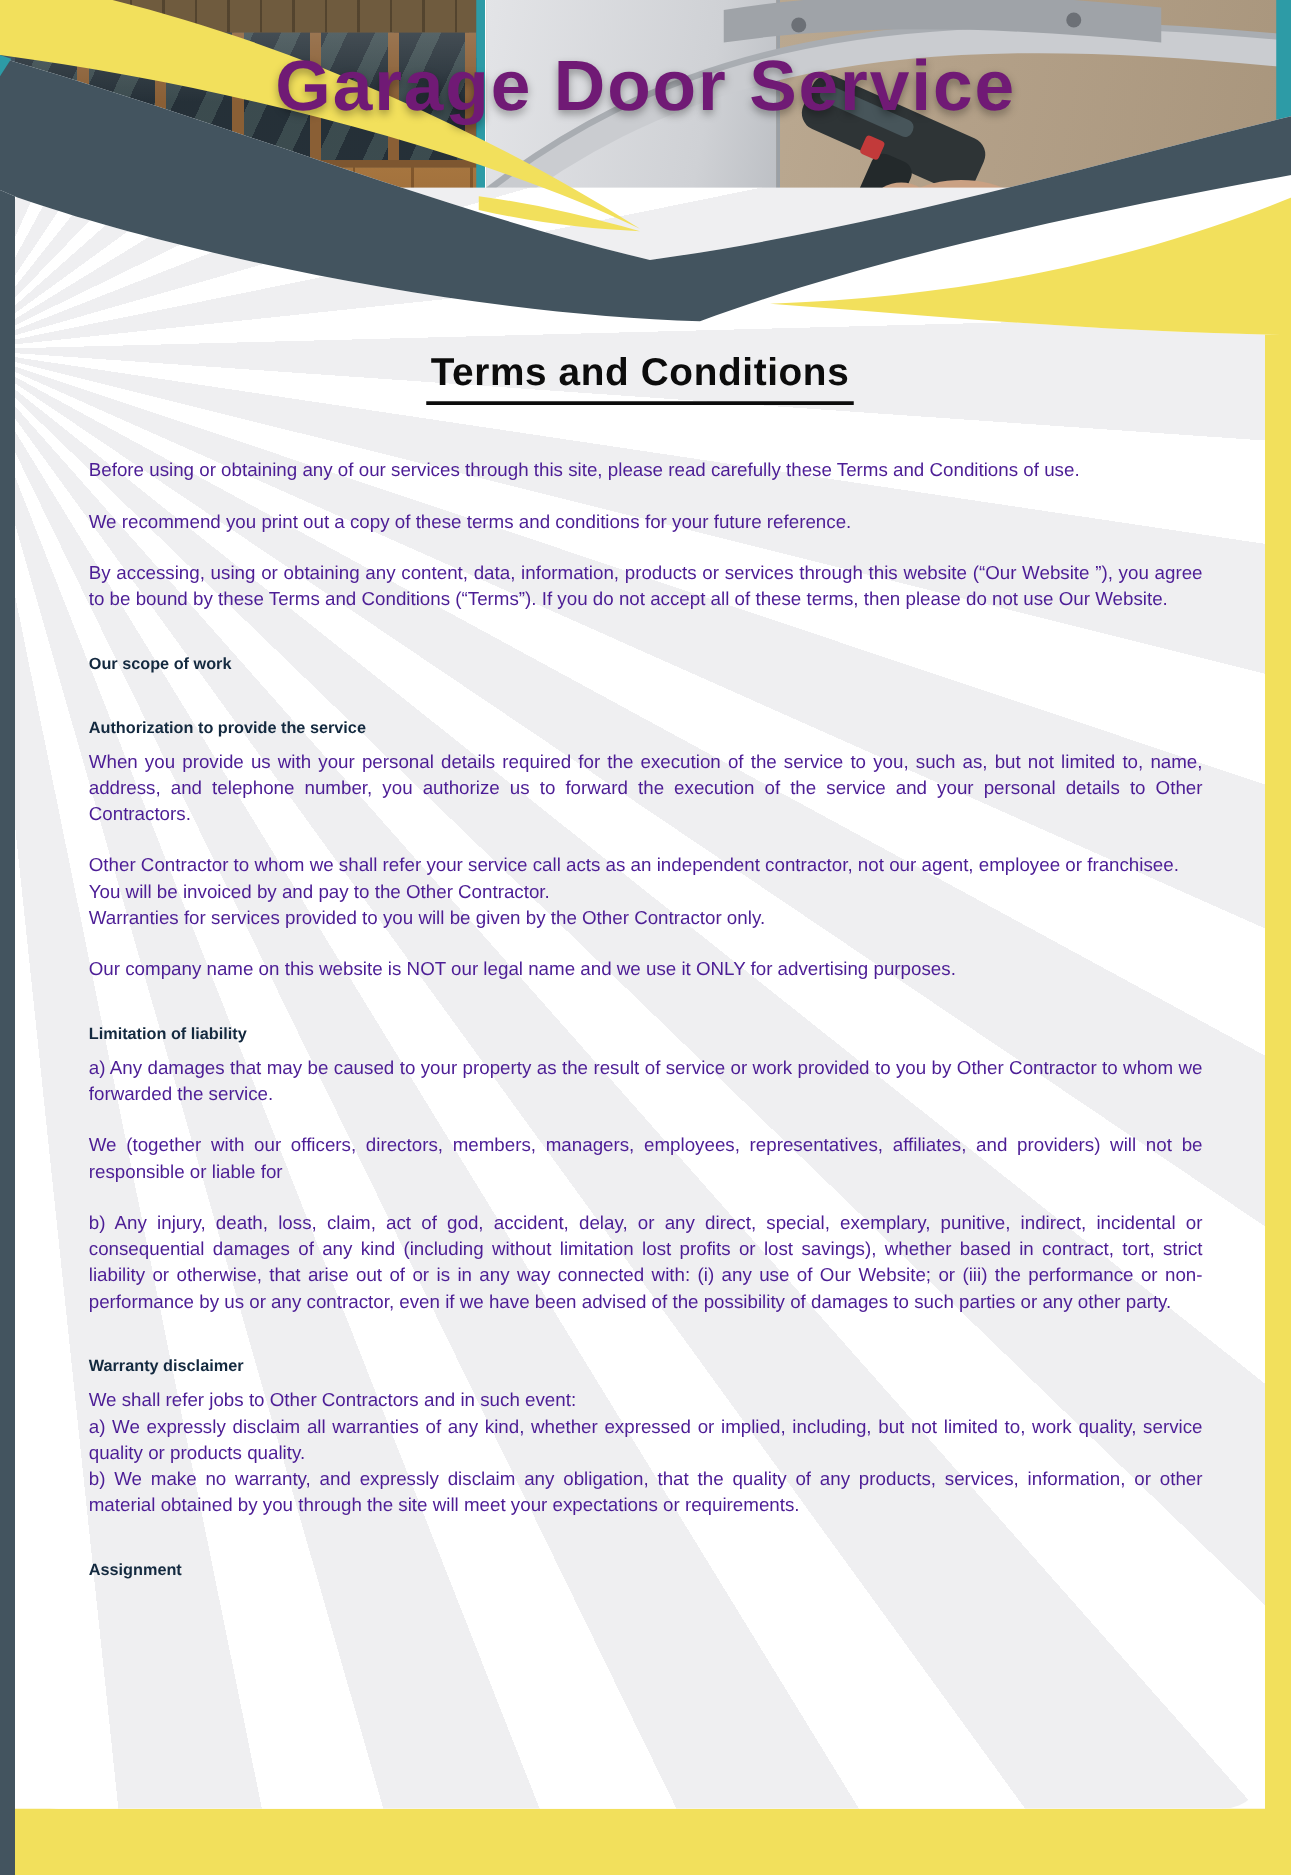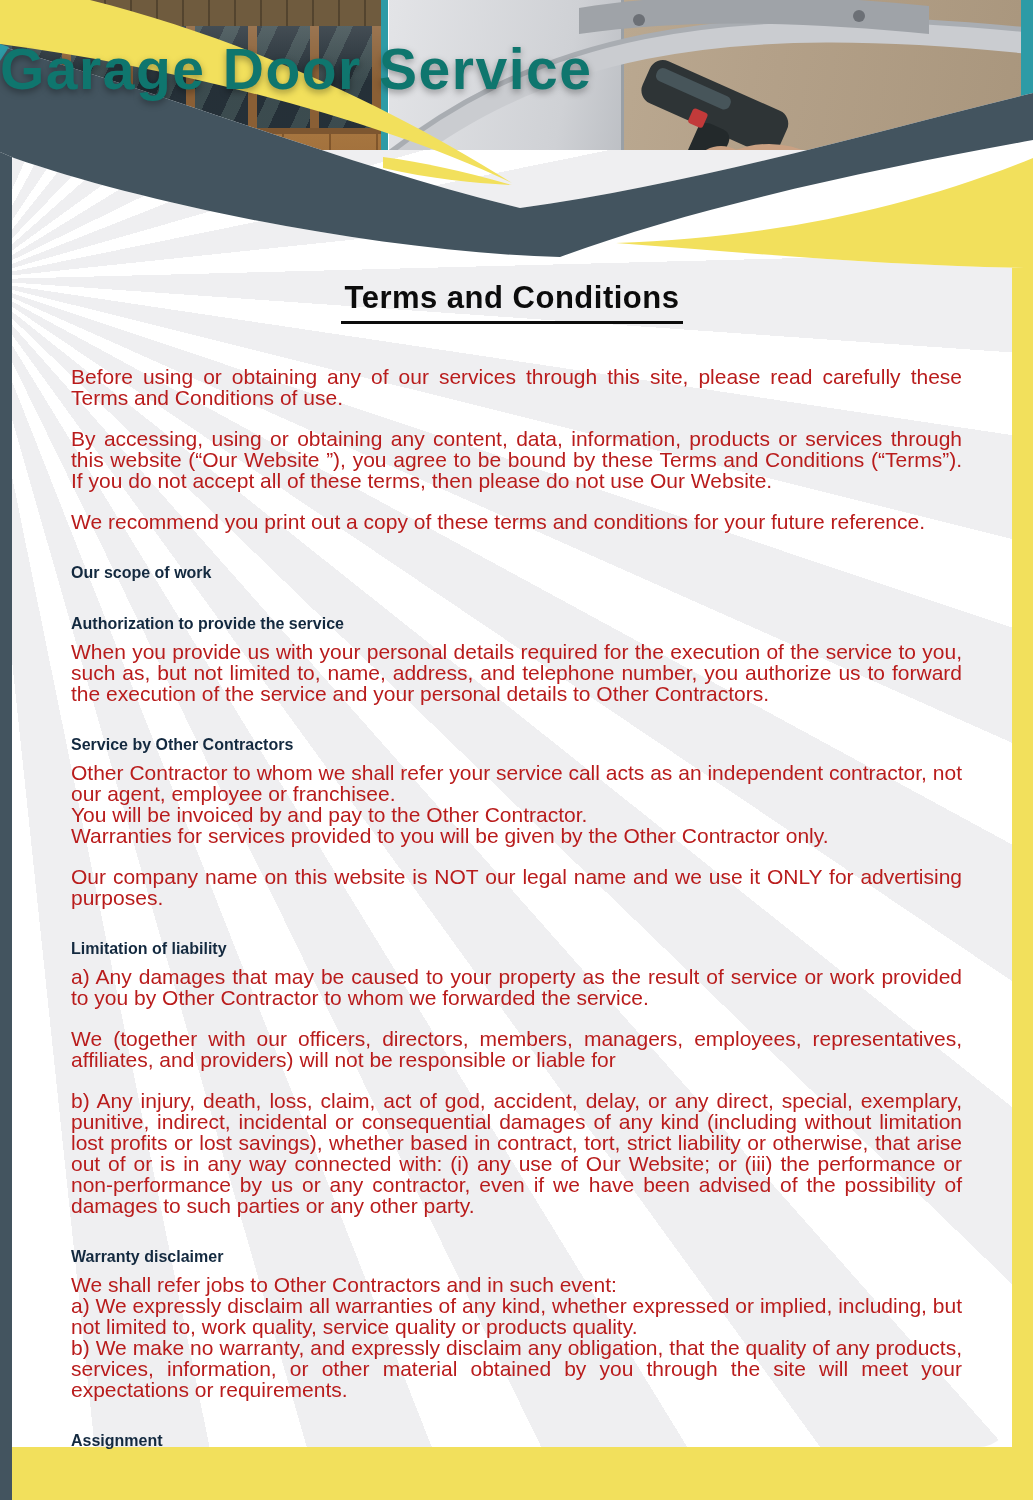--- a/index.html
+++ b/index.html
@@ -42,33 +42,33 @@
   .footer-band{position:absolute;left:12px;right:0;bottom:0;height:53px;background:#f2e05c;z-index:2;}
   .content-bg{position:absolute;left:12px;right:21px;top:150px;bottom:53px;z-index:3;
     background-color:#ffffff;
     background-image:repeating-conic-gradient(from 84deg at -4% 10%,#ffffff 0deg 4.5deg,#efeff1 4.5deg 10deg);
     border-radius:0 0 34px 34px;}
   .strip-left{position:absolute;left:0;top:44px;width:12px;bottom:0;background:#43545f;z-index:3;}
   .strip-right{position:absolute;right:0;top:240px;width:21px;bottom:0;background:#f2e05c;z-index:3;}
   
   .decor{position:absolute;left:0;top:0;z-index:4;pointer-events:none;}
   
-  .brand-title{position:absolute;left:0;top:36px;width:100%;z-index:5;
-    font-size:57px;font-weight:bold;letter-spacing:1.5px;color:#0f766e;
+  .brand-title{position:absolute;left:0;top:36px;width:100%;text-align:center;z-index:5;
+    font-size:57px;font-weight:bold;letter-spacing:1.5px;color:#701a75;
     text-shadow:0 3px 7px rgba(0,0,0,.35);margin:0;}
   
   .doc{position:absolute;left:0;top:280px;width:100%;z-index:5;}
   .doc-title-wrap{text-align:center;margin:0 21px 0 12px;}
   .doc-title{display:inline-block;font-size:31px;font-weight:bold;color:#0c0c0c;
     letter-spacing:.5px;border-bottom:3px solid #0c0c0c;padding:0 4px 5px 4px;margin:0;}
   .text-col{position:relative;margin:42px auto 0 71px;width:891px;}
-  .text-col p{margin:0 0 20px 0;font-size:21px;line-height:21px;color:#b91c1c;
+  .text-col p{margin:0 0 20px 0;font-size:15px;line-height:21px;color:#4c1d95;
     text-align:justify;}
   .text-col p.multiline{white-space:pre-line;}
-  .text-col h2{margin:30px 0 7px 0;font-size:16px;line-height:21px;color:#13293f;
+  .text-col h2{margin:30px 0 7px 0;font-size:13px;line-height:21px;color:#13293f;
     font-weight:bold;}
 </style>
 </head>
 <body>
 
 <div class="page">
 
   <div class="photo-left">
     <div class="pl-shingles"></div>
     <div class="pl-windows"></div>
@@ -124,29 +124,28 @@
 
   <h1 class="brand-title">Garage Door Service</h1>
 
   <div class="doc">
     <div class="doc-title-wrap">
       <h1 class="doc-title">Terms and Conditions</h1>
     </div>
 
     <div class="text-col">
       <p>Before using or obtaining any of our services through this site, please read carefully these Terms and Conditions of use.</p>
+      <p>We recommend you print out a copy of these terms and conditions for your future reference.</p>
       <p>By accessing, using or obtaining any content, data, information, products or services through this website (“Our Website ”), you agree to be bound by these Terms and Conditions (“Terms”). If you do not accept all of these terms, then please do not use Our Website.</p>
-      <p>We recommend you print out a copy of these terms and conditions for your future reference.</p>
 
       <h2>Our scope of work</h2>
 
       <h2>Authorization to provide the service</h2>
       <p>When you provide us with your personal details required for the execution of the service to you, such as, but not limited to, name, address, and telephone number, you authorize us to forward the execution of the service and your personal details to Other Contractors.</p>
 
-      <h2>Service by Other Contractors</h2>
       <p class="multiline">Other Contractor to whom we shall refer your service call acts as an independent contractor, not our agent, employee or franchisee.
 You will be invoiced by and pay to the Other Contractor.
 Warranties for services provided to you will be given by the Other Contractor only.</p>
       <p>Our company name on this website is NOT our legal name and we use it ONLY for advertising purposes.</p>
 
       <h2>Limitation of liability</h2>
       <p>a) Any damages that may be caused to your property as the result of service or work provided to you by Other Contractor to whom we forwarded the service.</p>
       <p>We (together with our officers, directors, members, managers, employees, representatives, affiliates, and providers) will not be responsible or liable for</p>
       <p>b) Any injury, death, loss, claim, act of god, accident, delay, or any direct, special, exemplary, punitive, indirect, incidental or consequential damages of any kind (including without limitation lost profits or lost savings), whether based in contract, tort, strict liability or otherwise, that arise out of or is in any way connected with: (i) any use of Our Website; or (iii) the performance or non-performance by us or any contractor, even if we have been advised of the possibility of damages to such parties or any other party.</p>
 

